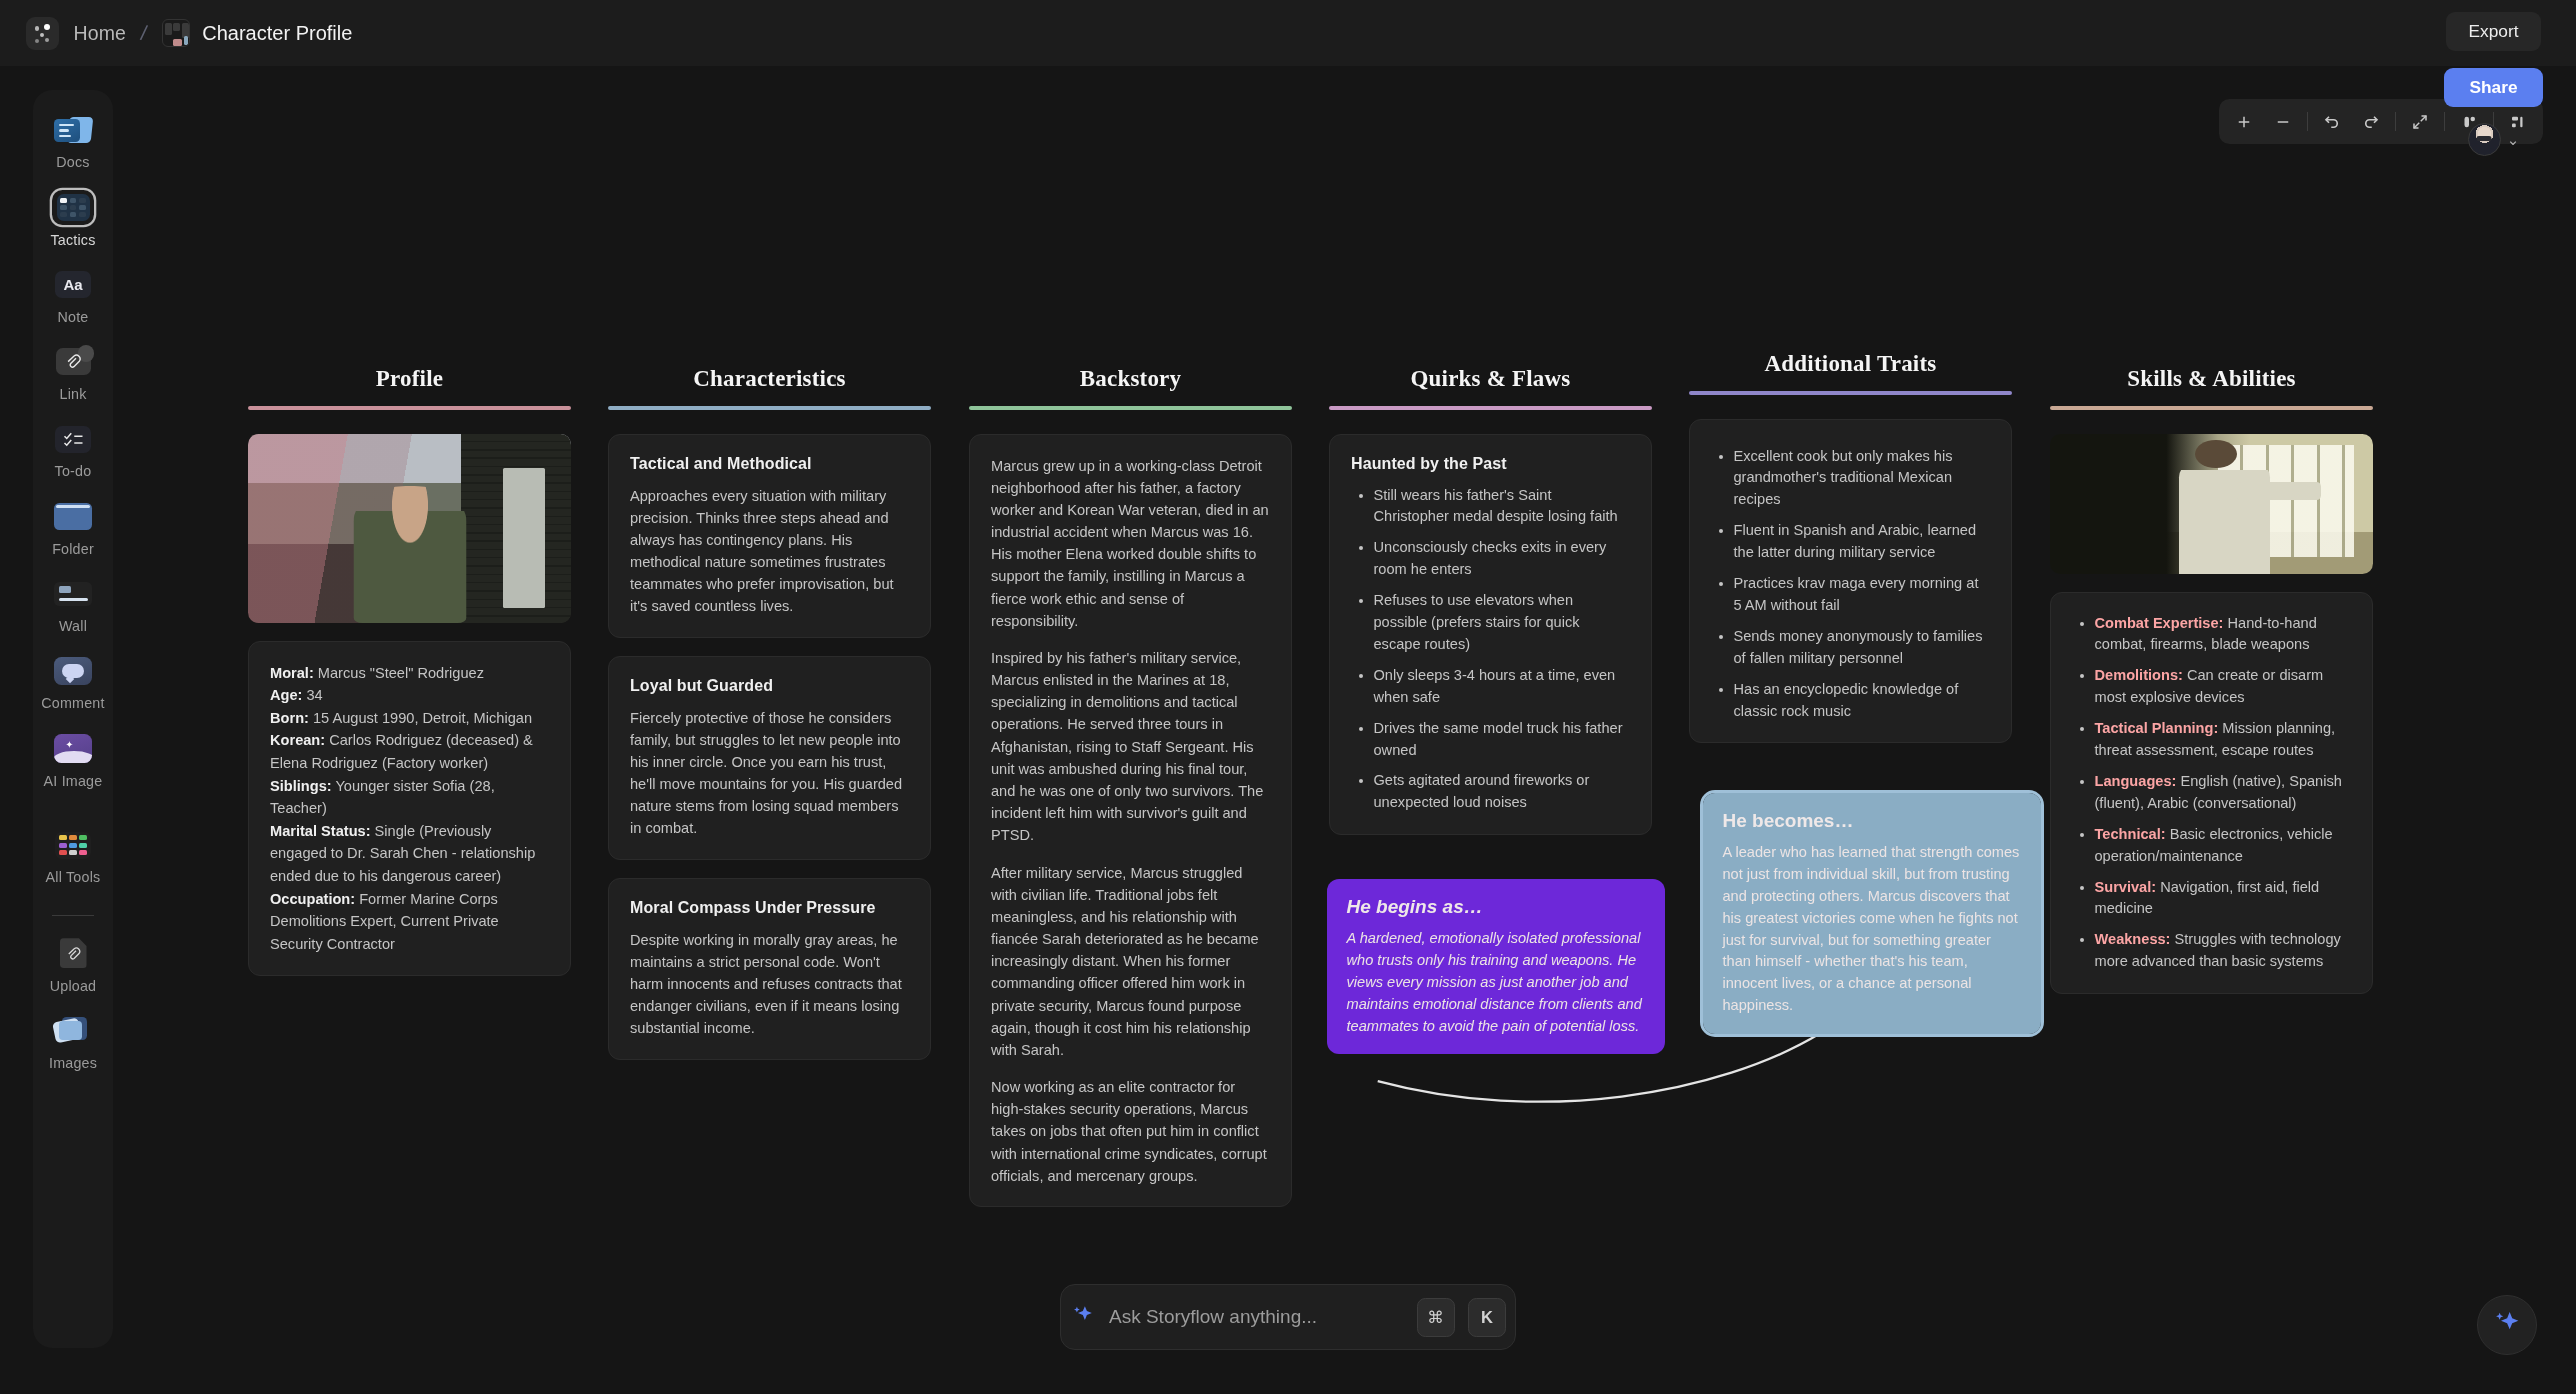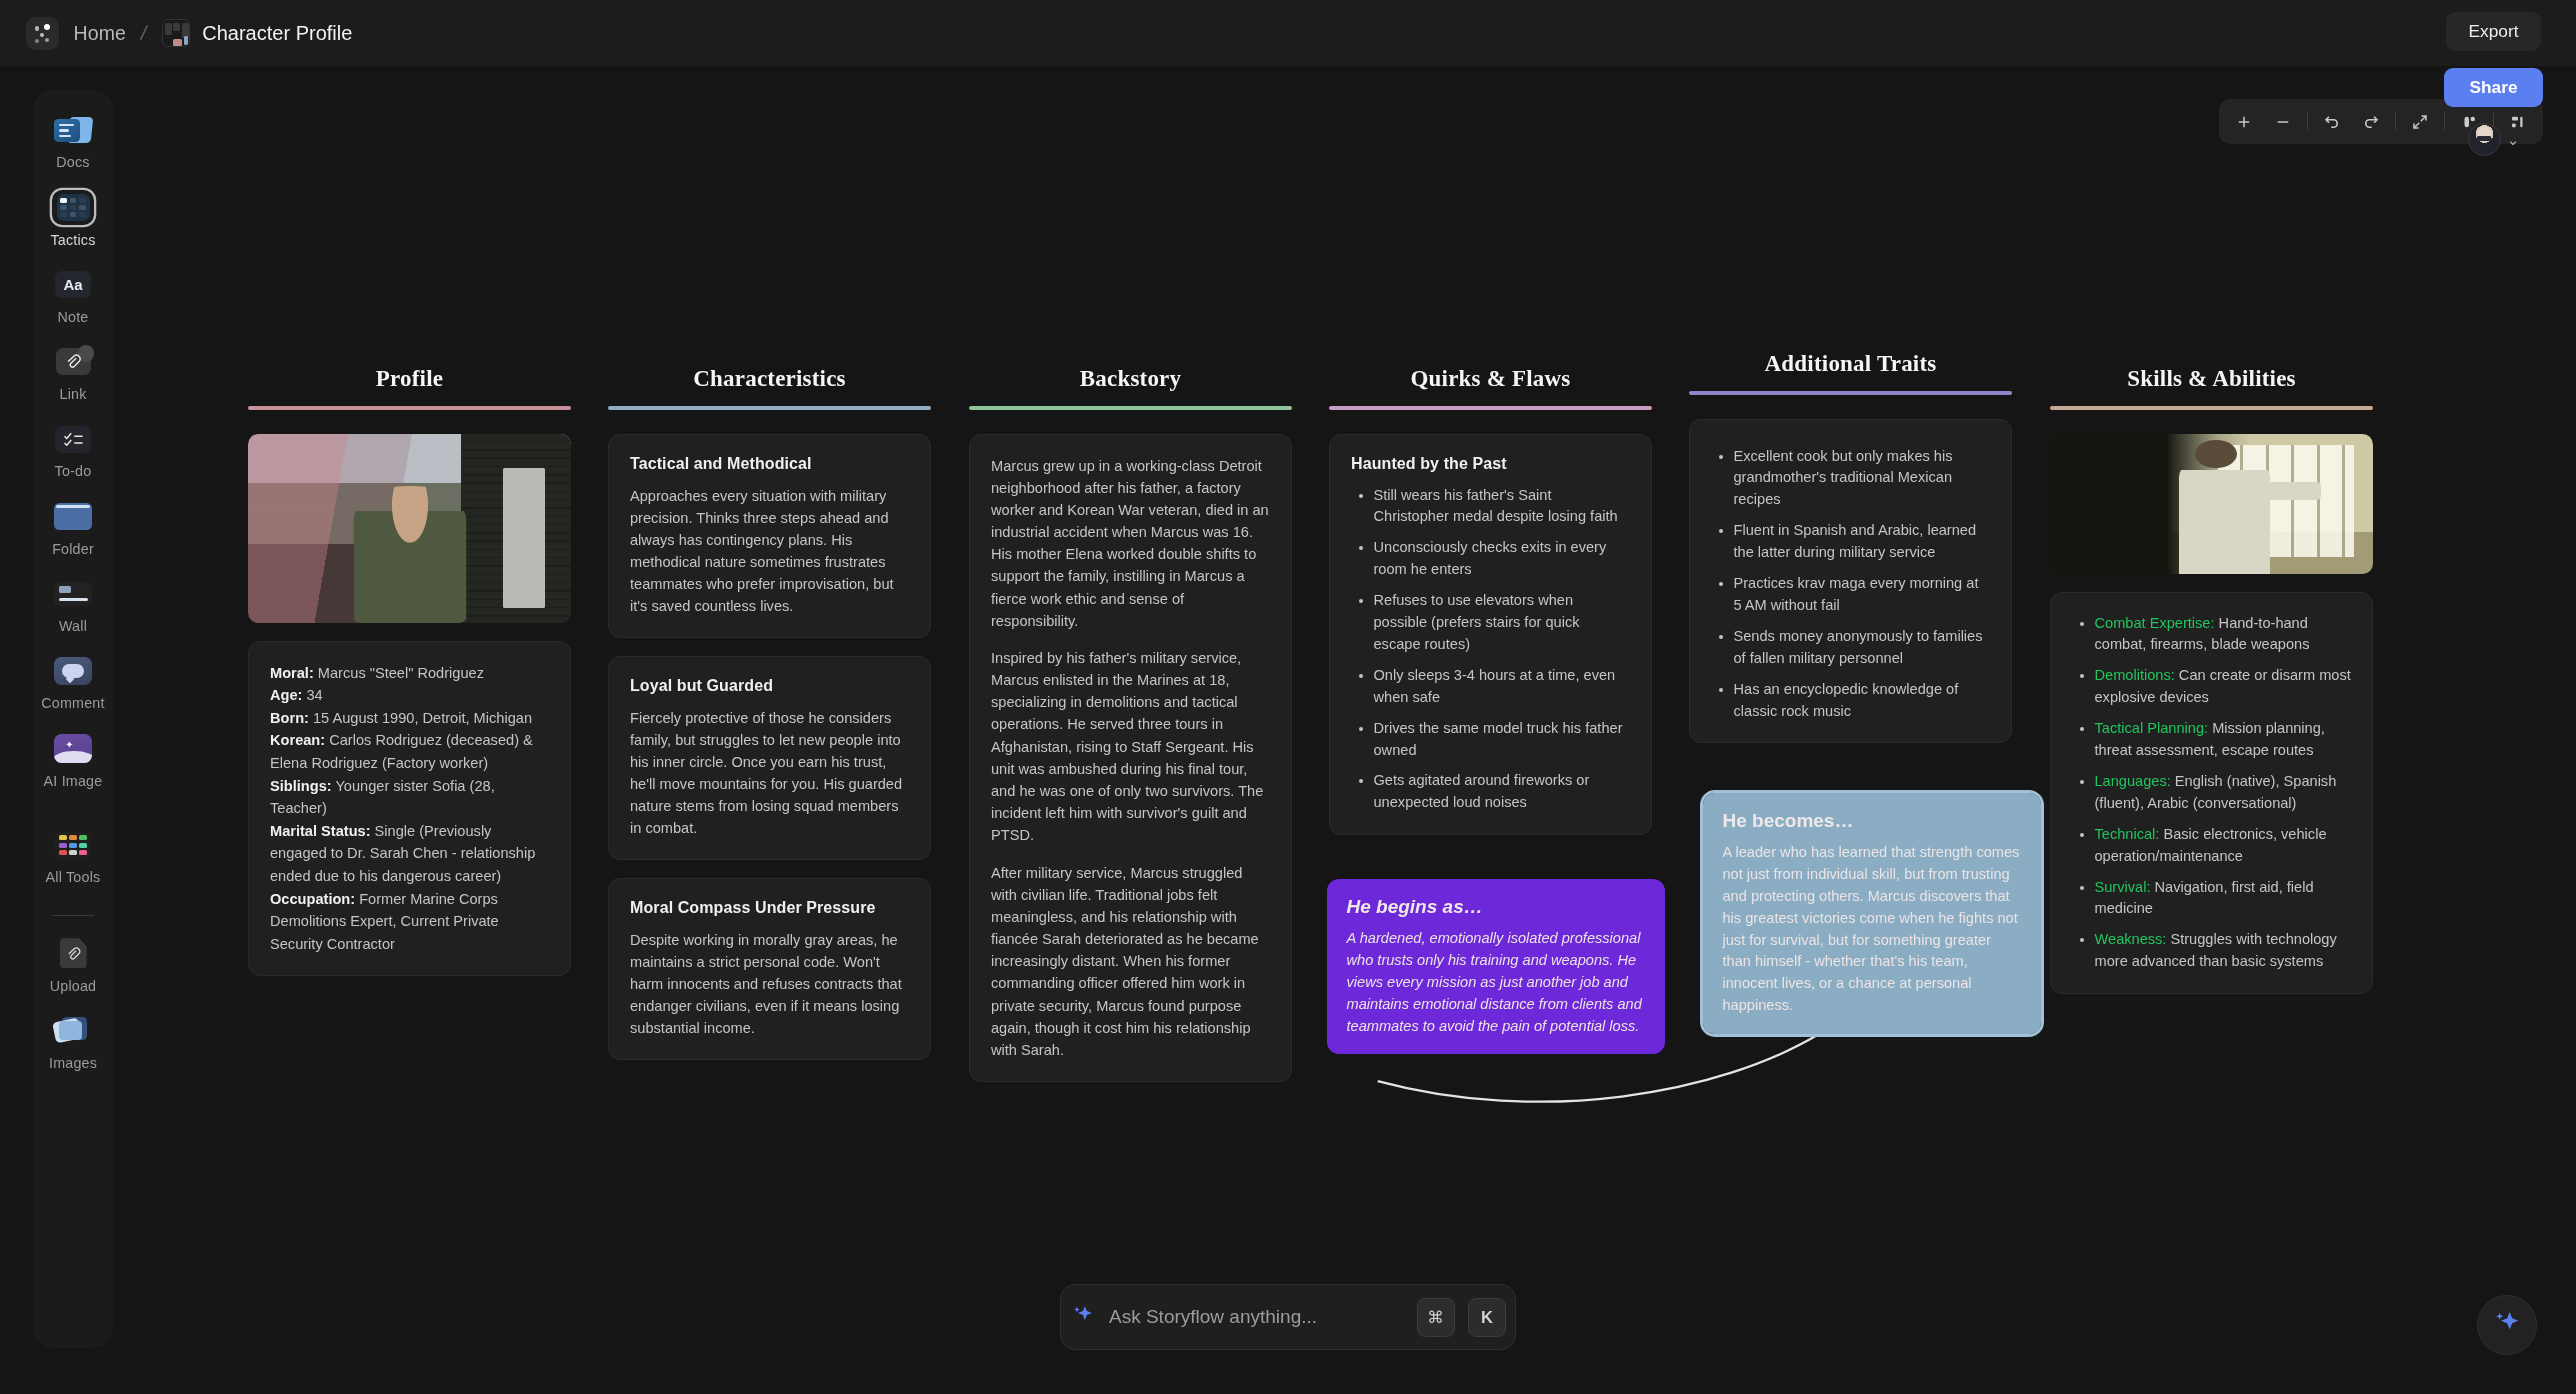--- a/index.html
+++ b/index.html
@@ -171,21 +171,21 @@
     padding: 19.5px 21px;
   }
   .card + .card { margin-top: 18px; }
   .card-title { font-size:16px; font-weight:700; color:#f0f0f0; margin-bottom: 12px; letter-spacing:0.1px; }
   .card-text { font-size:14.6px; line-height:1.52; color:#c5c5c5; }
   .card-text p + p { margin-top: 15px; }
   .kv { font-size:14.6px; line-height:1.55; color:#c5c5c5; }
   .kv b { color:#f0f0f0; font-weight:700; }
   .card ul { margin: 0; padding-left: 22.5px; }
   .card ul li { font-size:14.6px; line-height:1.5; color:#c5c5c5; margin-bottom: 9px; }
-  .card ul li b { color:#22c55e; font-weight:400; }
+  .card ul li b { color:#fca5a5; font-weight:700; }
   .card ul li:last-child { margin-bottom: 0; }
 
   .photo { width:100%; border-radius:10.5px; overflow:hidden; position:relative; }
   .photo-profile { height: 189px;
     background:
       linear-gradient(100deg, rgba(190,120,130,.55) 0 28%, rgba(150,95,105,.25) 28% 46%, rgba(0,0,0,0) 46% 100%),
       linear-gradient(180deg,#b9bec4 0 26%, #6a6f62 26% 58%, #2a2b26 58% 100%),
       #3a3b34;
   }
   .photo-profile .sil {
@@ -541,20 +541,21 @@
   </div>
 
   <div class="column" style="left:969px; top:300px;">
     <div class="col-title">Backstory</div>
     <div class="col-rule" style="background:#8fc49a;"></div>
     <div class="card" style="margin-top:24px;">
       <div class="card-text">
         <p>Marcus grew up in a working-class Detroit neighborhood after his father, a factory worker and Korean War veteran, died in an industrial accident when Marcus was 16. His mother Elena worked double shifts to support the family, instilling in Marcus a fierce work ethic and sense of responsibility.</p>
         <p>Inspired by his father's military service, Marcus enlisted in the Marines at 18, specializing in demolitions and tactical operations. He served three tours in Afghanistan, rising to Staff Sergeant. His unit was ambushed during his final tour, and he was one of only two survivors. The incident left him with survivor's guilt and PTSD.</p>
         <p>After military service, Marcus struggled with civilian life. Traditional jobs felt meaningless, and his relationship with fiancée Sarah deteriorated as he became increasingly distant. When his former commanding officer offered him work in private security, Marcus found purpose again, though it cost him his relationship with Sarah.</p>
+        <p>Now working as an elite contractor for high-stakes security operations, Marcus takes on jobs that often put him in conflict with international crime syndicates, corrupt officials, and mercenary groups.</p>
       </div>
     </div>
   </div>
 
   <div class="column" style="left:1329px; top:300px;">
     <div class="col-title">Quirks &amp; Flaws</div>
     <div class="col-rule" style="background:#c99ac4;"></div>
     <div class="card" style="margin-top:24px; min-height:240px;">
       <div class="card-title">Haunted by the Past</div>
       <ul>

